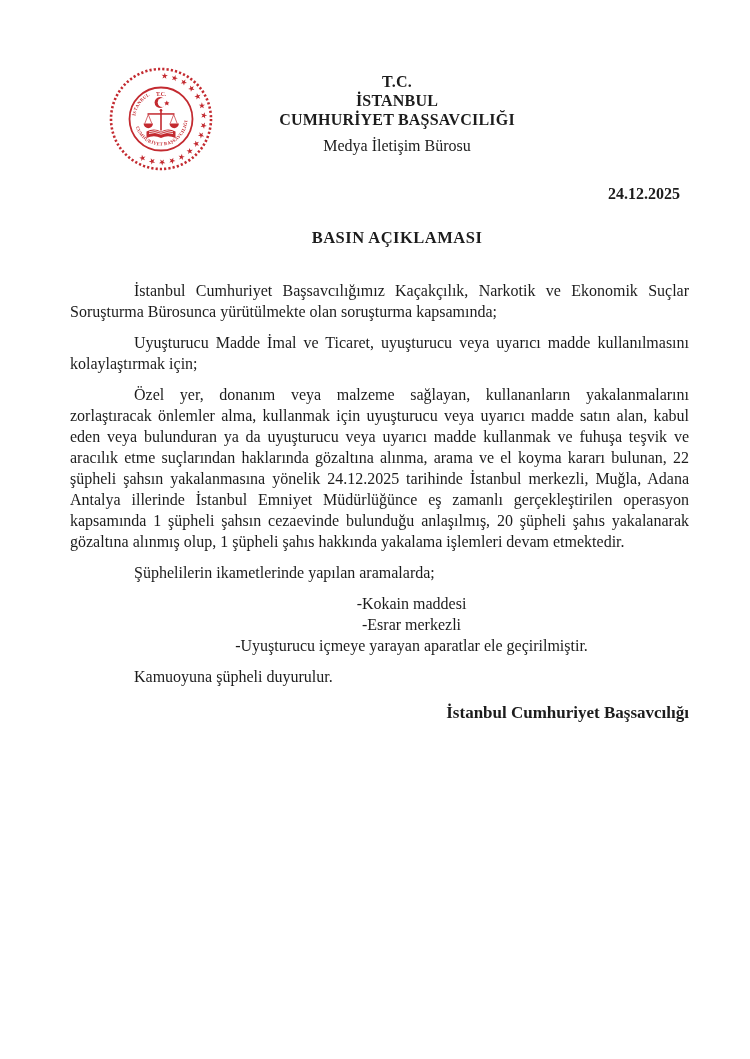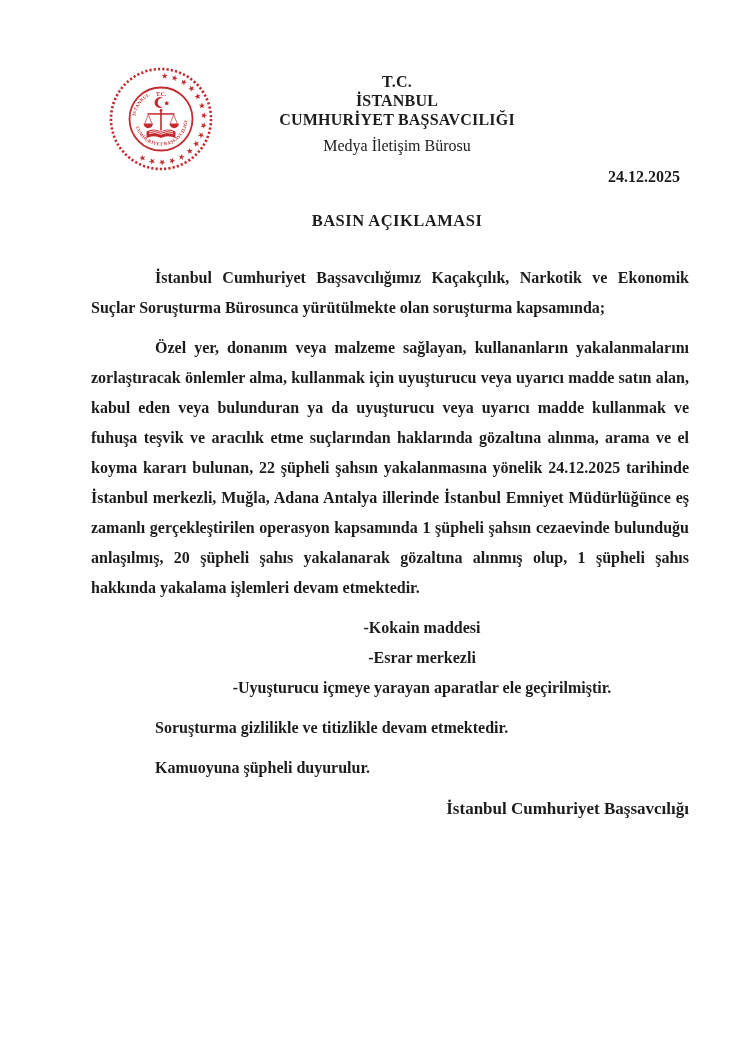--- a/index.html
+++ b/index.html
@@ -17,36 +17,35 @@
     width:104px; height:104px;
   }
   .header-text {
     position:relative; left:22px;
     padding-top:72px;
     text-align:center;
   }
   .header-line { font-weight:bold; font-size:16px; line-height:19px; letter-spacing:0.2px; }
   .header-sub  { font-size:16px; line-height:21px; margin-top:6px; }
   .date-row {
-    margin-top:11px;
+    margin-top:28px;
     padding-right:70px;
     text-align:right;
     font-weight:bold; font-size:16px; line-height:20px;
   }
   .doc-title {
     position:relative; left:22px;
     margin-top:23px;
     text-align:center;
     font-weight:bold; font-size:16.5px; letter-spacing:0.5px; line-height:21px;
   }
   .content {
-    margin:32px 61px 0 91px;
-    font-size:16px; line-height:30px;
+    margin:32px 61px 0 70px;
+    font-size:16px; line-height:21px;
     text-align:justify;
-    font-weight:bold;
   }
   .content p { text-indent:64px; margin:0 0 10px 0; }
   .content p.gap-top { margin-top:6px; }
   .content .list-line { text-indent:64px; text-align:center; margin:0; }
   .content .list-line:last-of-type { margin-bottom:10px; }
   .plain { text-align:left; }
   .signature {
     margin:14px 61px 16px 0;
     text-align:right;
     font-weight:bold; font-size:17px; line-height:23px;
@@ -112,23 +111,24 @@
     <div class="header-line">CUMHURİYET BAŞSAVCILIĞI</div>
     <div class="header-sub">Medya İletişim Bürosu</div>
   </div>
 
   <div class="date-row">24.12.2025</div>
 
   <div class="doc-title">BASIN AÇIKLAMASI</div>
 
   <div class="content">
     <p>İstanbul Cumhuriyet Başsavcılığımız Kaçakçılık, Narkotik ve Ekonomik Suçlar Soruşturma Bürosunca yürütülmekte olan soruşturma kapsamında;</p>
+    <p>Uyuşturucu Madde İmal ve Ticaret, uyuşturucu veya uyarıcı madde kullanılmasını kolaylaştırmak için;</p>
     <p>Özel yer, donanım veya malzeme sağlayan, kullananların yakalanmalarını zorlaştıracak önlemler alma, kullanmak için uyuşturucu veya uyarıcı madde satın alan, kabul eden veya bulunduran ya da uyuşturucu veya uyarıcı madde kullanmak ve fuhuşa teşvik ve aracılık etme suçlarından haklarında gözaltına alınma, arama ve el koyma kararı bulunan, 22 şüpheli şahsın yakalanmasına yönelik 24.12.2025 tarihinde İstanbul merkezli, Muğla, Adana Antalya illerinde İstanbul Emniyet Müdürlüğünce eş zamanlı gerçekleştirilen operasyon kapsamında 1 şüpheli şahsın cezaevinde bulunduğu anlaşılmış, 20 şüpheli şahıs yakalanarak gözaltına alınmış olup,  1 şüpheli şahıs hakkında yakalama işlemleri devam etmektedir.</p>
+    <p class="gap-top plain">Şüphelilerin ikametlerinde yapılan aramalarda;</p>
     <div class="list-line">-Kokain maddesi</div>
     <div class="list-line">-Esrar merkezli</div>
     <div class="list-line">-Uyuşturucu içmeye yarayan aparatlar ele geçirilmiştir.</div>
-    <p class="plain">Soruşturma gizlilikle ve titizlikle devam etmektedir.</p>
     <p class="plain">Kamuoyuna şüpheli duyurulur.</p>
   </div>
 
   <div class="signature">İstanbul Cumhuriyet Başsavcılığı</div>
 
 </div>
 
 </body></html>

